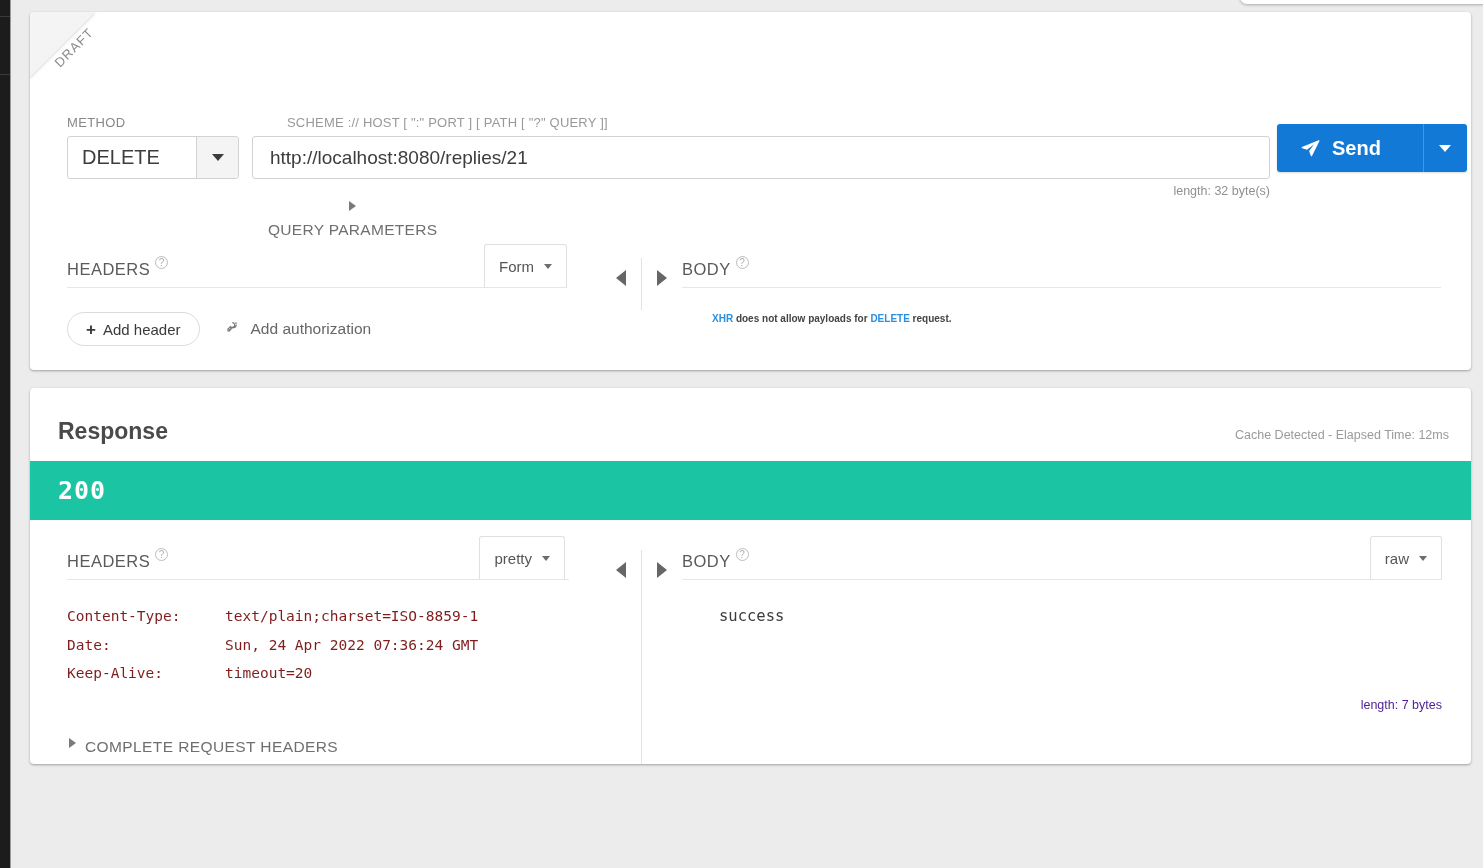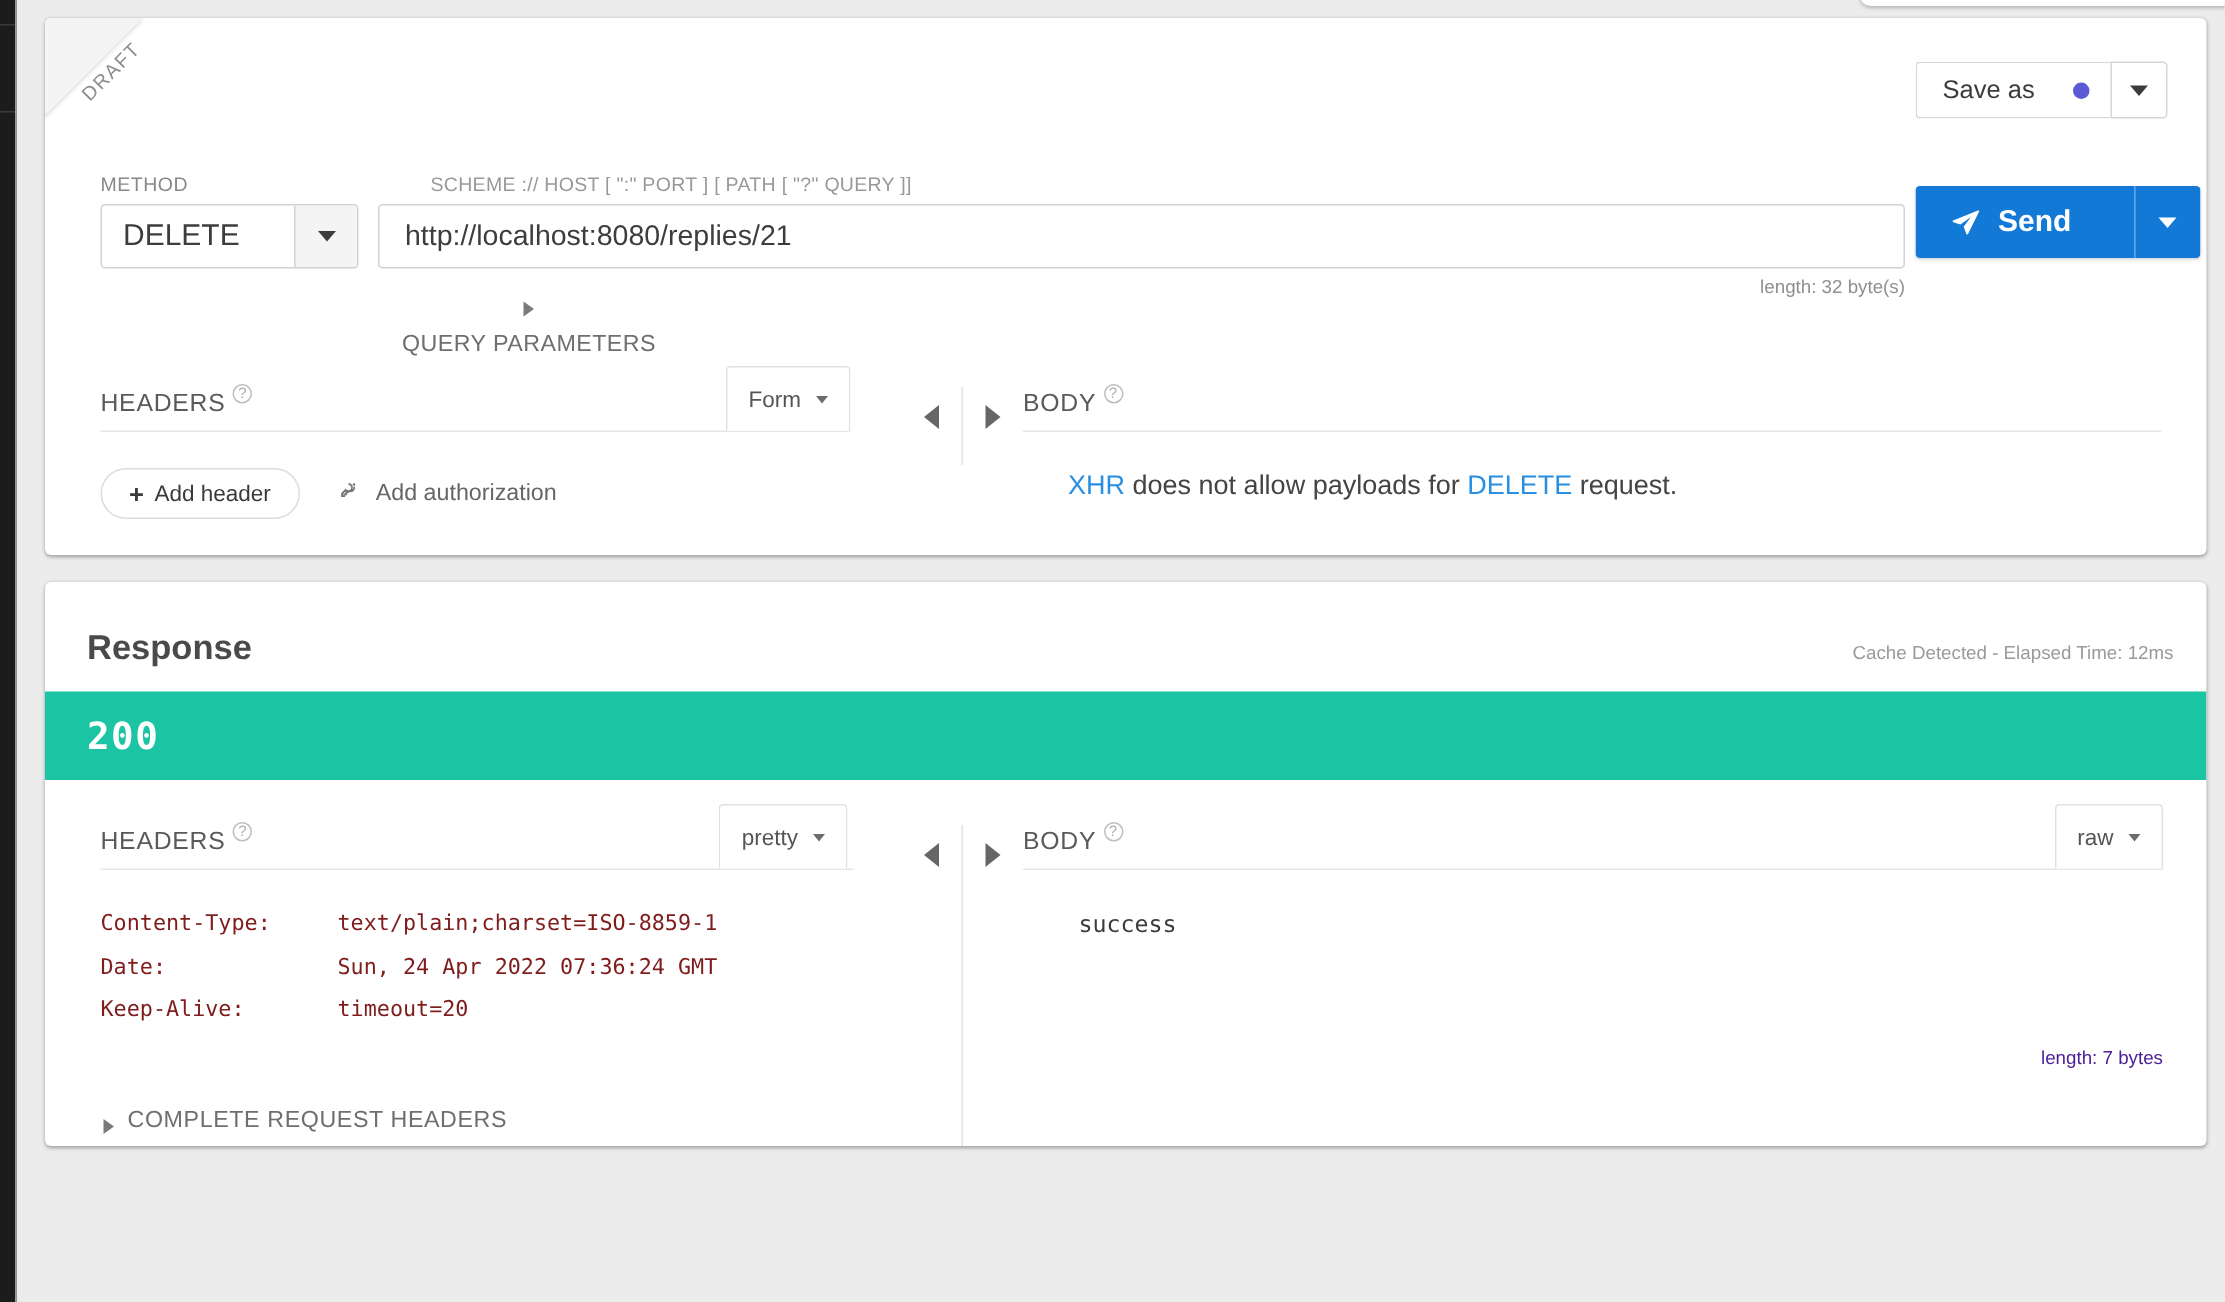--- a/index.html
+++ b/index.html
@@ -308,22 +308,23 @@
   .add-header-btn .plus { font-size: 17px; font-weight: bold; line-height: 1; }
 
   .add-auth {
     display: inline-flex; align-items: center; gap: 9px;
     font-size: 15.5px;
     color: #666;
     cursor: pointer;
   }
 
   .body-note {
-    font-size: 18px;
+    font-size: 10px;
     color: #444;
+    font-weight: bold;
   }
   .body-note .lnk { color: #2a8fe0; cursor: pointer; }
   .toggle-btn {
     width: 40px; height: 40px;
     display: flex; align-items: center; justify-content: center;
     cursor: pointer;
   }
   .toggle-sep {
     width: 1px; height: 52px;
     background: #e2e2e2;
@@ -365,21 +366,21 @@
   .kv-table {
     font-family: "DejaVu Sans Mono", monospace;
     font-size: 14.5px;
     color: #7f1d1d;
     line-height: 28.5px;
   }
   .kv-row { display: flex; }
   .kv-key { width: 158px; }
 
   .complete-req {
-    display: flex; align-items: flex-end; gap: 9px;
+    display: flex; align-items: flex-start; gap: 9px;
     font-size: 15.5px;
     color: #6f6f6f;
     letter-spacing: 0.4px;
     cursor: pointer;
   }
 
   .resp-body-text {
     font-family: "DejaVu Sans Mono", monospace;
     font-size: 15.5px;
     color: #3c3c3c;
@@ -402,29 +403,20 @@
 
   <div class="peek-card"></div>
 
   <div class="card request-card">
 
     <div class="draft-corner">
       <div class="fold"></div>
       <div class="draft-label">DRAFT</div>
     </div>
 
-    <div class="saveas-wrap">
-      <div class="saveas-btn">
-        <span>Save as</span>
-        <span class="saveas-dot"></span>
-      </div>
-      <div class="saveas-caret">
-        <span class="caret-down"></span>
-      </div>
-    </div>
 
     <div class="label-method">METHOD</div>
     <div class="label-scheme">SCHEME :// HOST [ ":" PORT ] [ PATH [ "?" QUERY ]]</div>
 
     <div class="method-box">
       <div class="method-value">DELETE</div>
       <div class="method-arrow">
         <span class="caret-down"></span>
       </div>
     </div>

